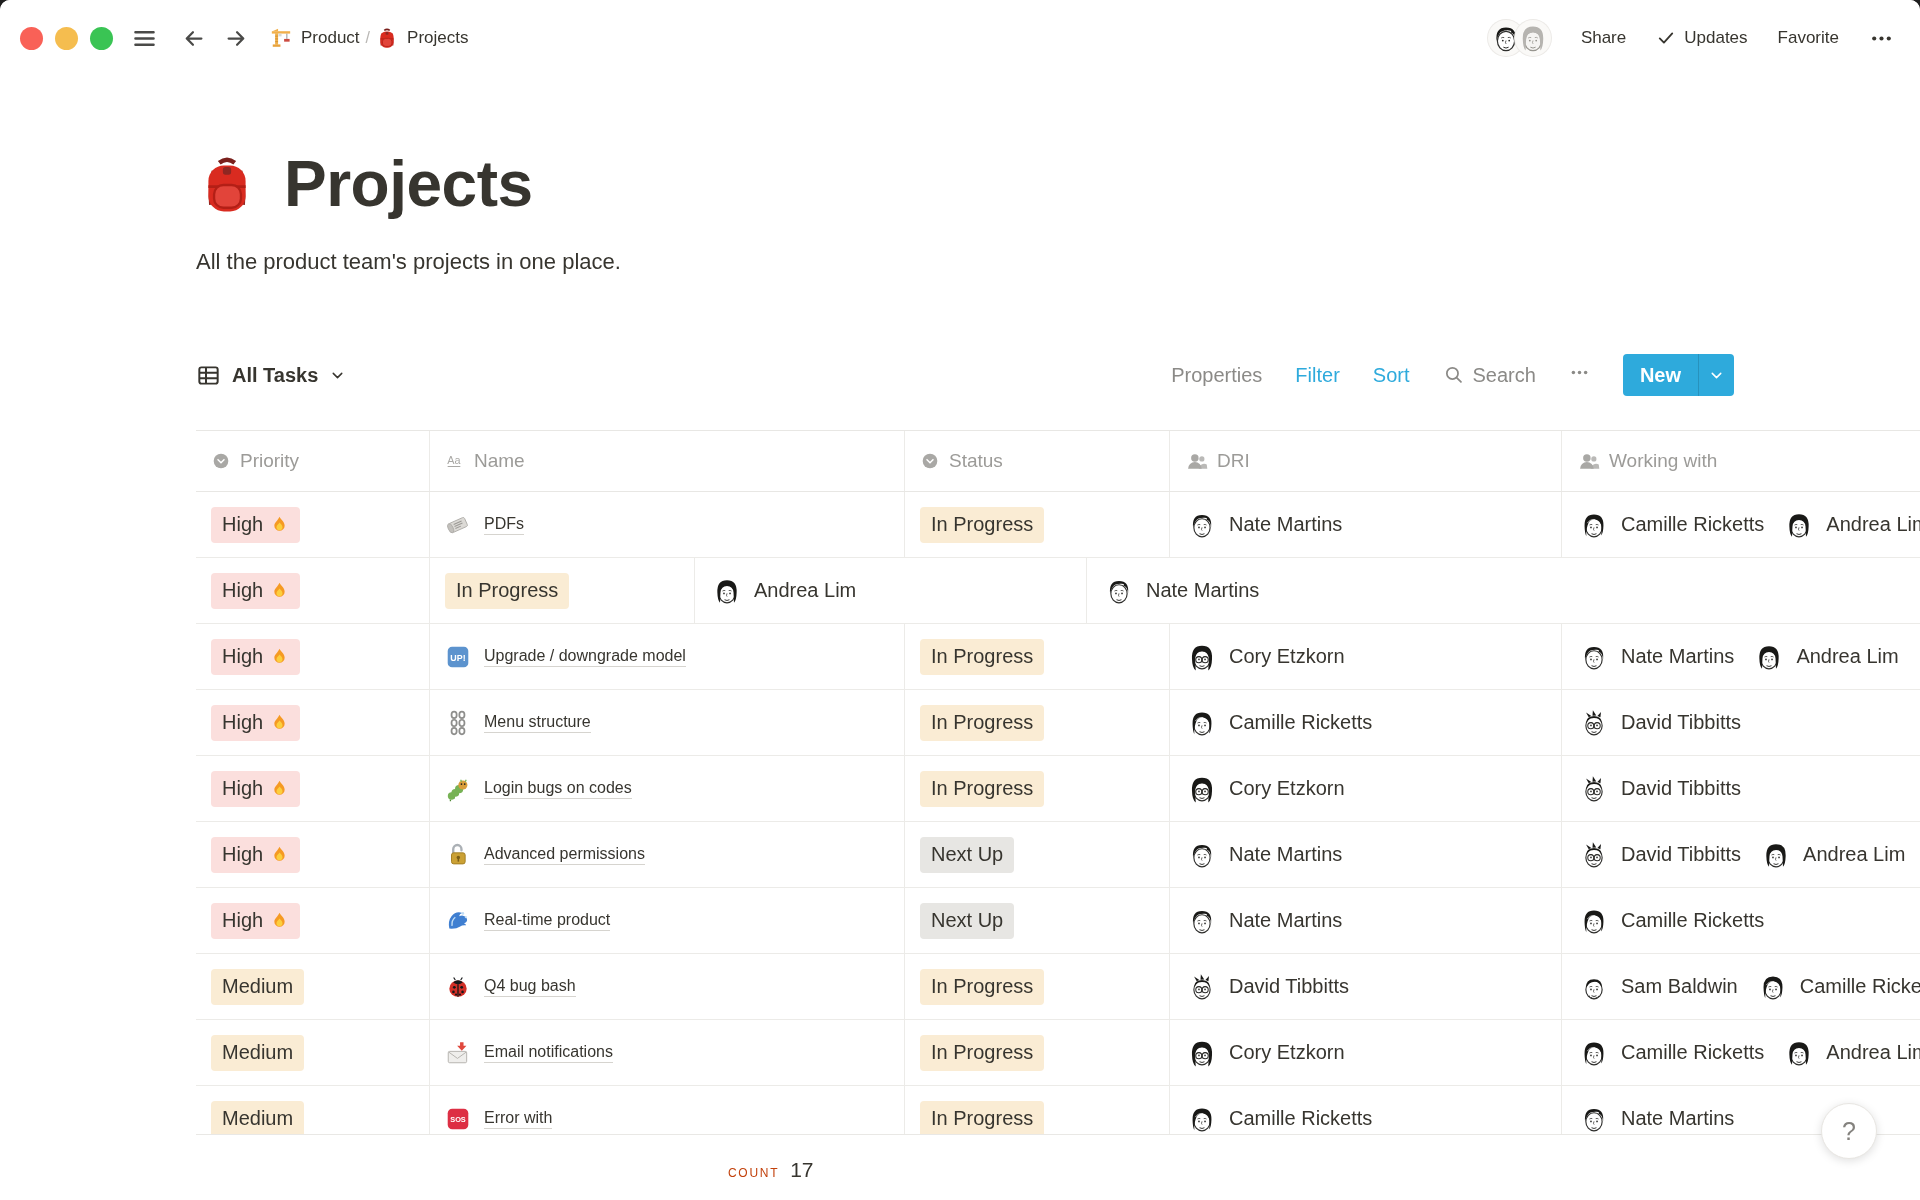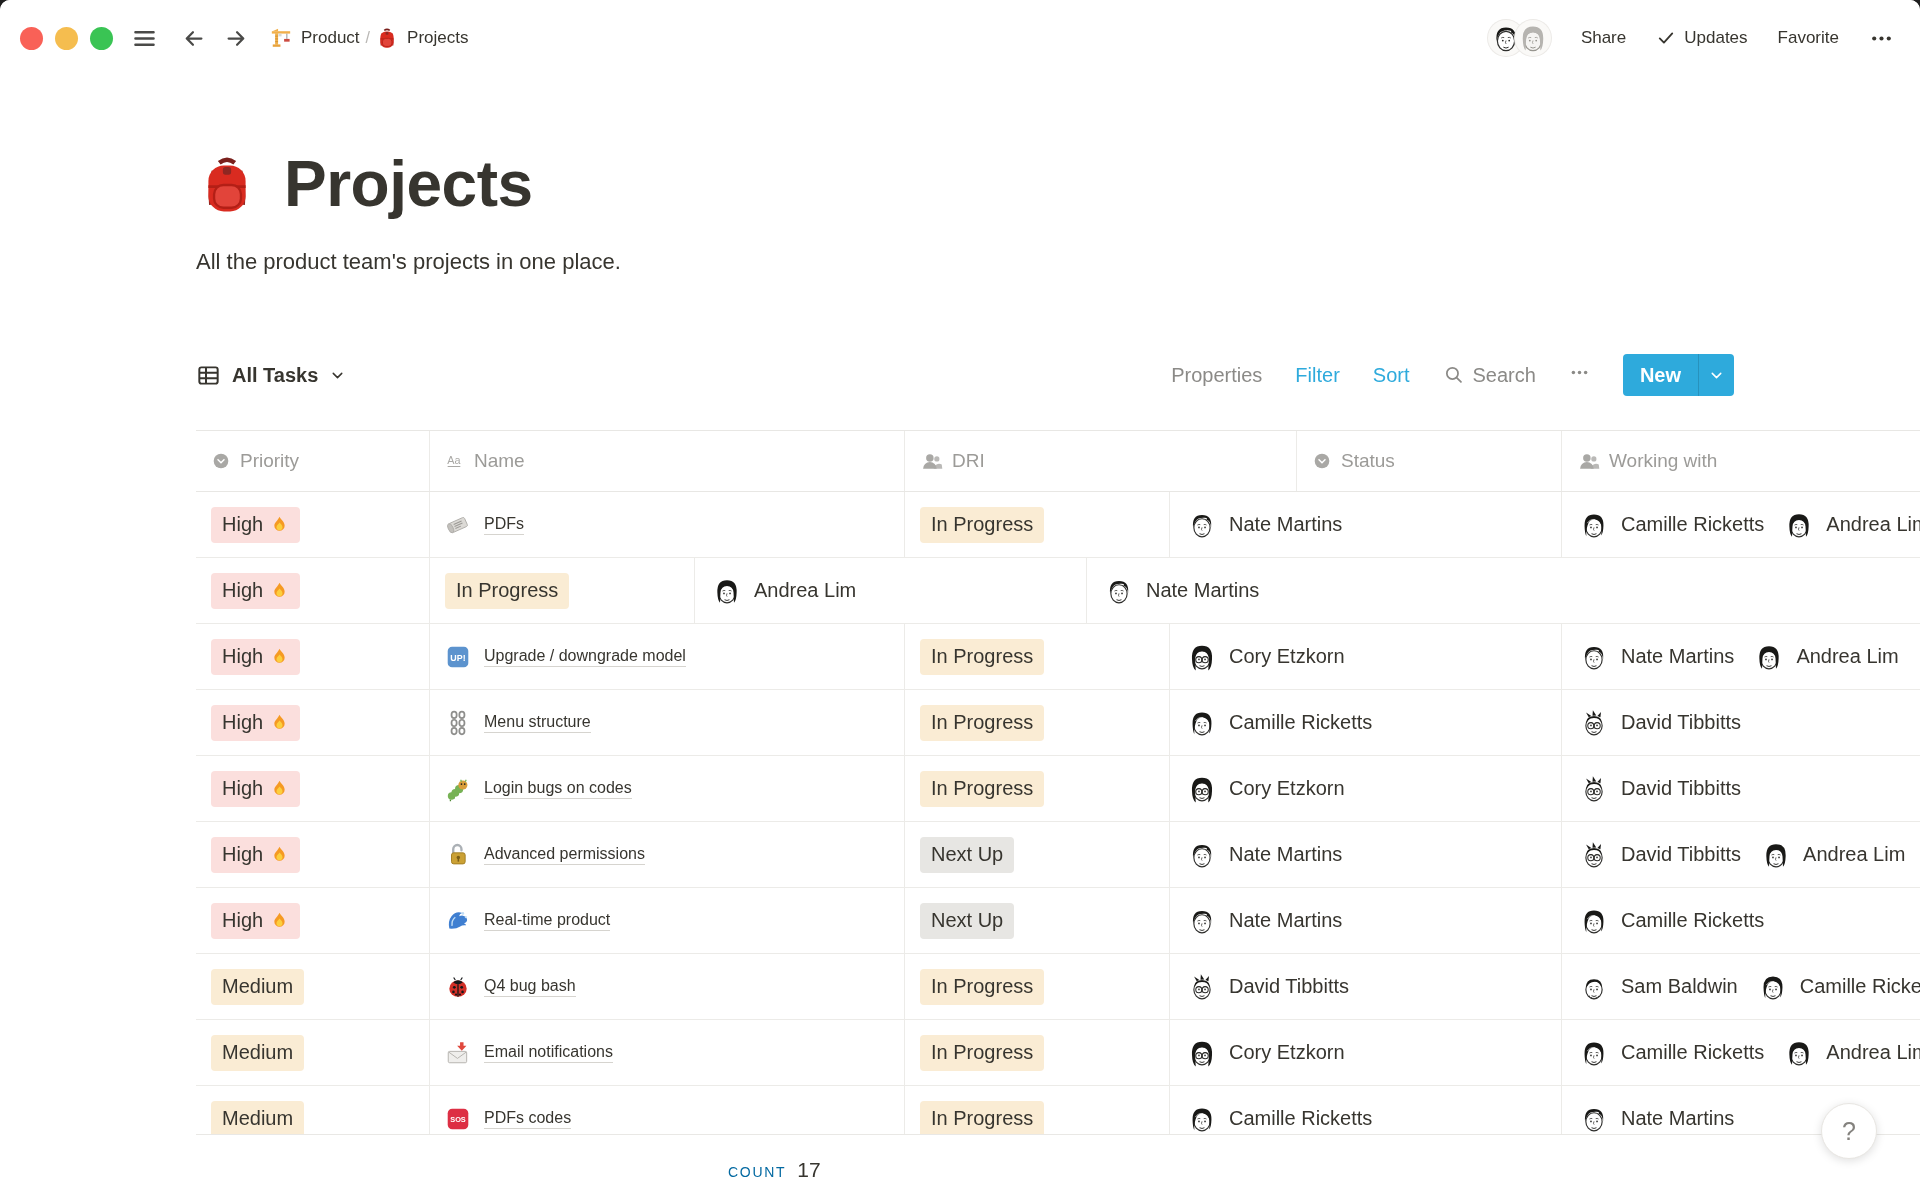--- a/index.html
+++ b/index.html
@@ -53,21 +53,21 @@
   .pill{display:inline-flex;align-items:center;gap:7px;height:36px;padding:0 11px;border-radius:4px;font-size:20px;color:#37352F}
   .name-cell{gap:13px}
   .page-link{font-weight:500;border-bottom:1.5px solid #D6D4CF;padding-bottom:1px;cursor:pointer}
   .person{display:flex;align-items:center;gap:10px;cursor:pointer}
   .person + .person{margin-left:18px}
   .person-name{font-size:20px}
   .person svg{flex-shrink:0}
 
   
   .countbar{position:absolute;left:728px;top:1158px;display:flex;align-items:baseline;gap:11px;cursor:pointer}
-  .count-label{font-size:14px;letter-spacing:1.7px;color:#0369a1;font-weight:500}
+  .count-label{font-size:12px;letter-spacing:1.7px;color:#c2410c;font-weight:500}
   .count-value{font-size:21px;color:#37352F}
   .help-btn{position:absolute;left:1821px;top:1103px;width:56px;height:56px;border-radius:50%;background:#fff;
     border:1px solid #E8E6E2;box-shadow:0 2px 10px rgba(0,0,0,0.13);font-size:25px;color:#84827E;
     display:flex;align-items:center;justify-content:center;cursor:pointer;font-weight:500}
 </style>
 </head>
 <body>
 
 <div class="window">
 
@@ -264,41 +264,41 @@
         </div>
         <div class="th" style="width: 475px;">
           <span style="display: flex;">
             <svg width="20" height="20" viewBox="0 0 24 24" xmlns="http://www.w3.org/2000/svg">
               <text x="2.6" y="15.6" font-size="13" fill="#A9A8A5" font-family="Liberation Sans,sans-serif">Aa</text>
               <path d="M3.2 18.6 H18.4" stroke="#A9A8A5" stroke-width="1.2"></path>
             </svg>
           </span>
           <span>Name</span>
         </div>
+        <div class="th" style="width: 265px;">
+          <span style="display: flex;">
+            <svg width="20" height="20" viewBox="0 0 24 24" xmlns="http://www.w3.org/2000/svg">
+              <circle cx="12" cy="12" r="8.8" fill="#A9A8A5"></circle>
+              <path d="M8.4 10.4 L12 14 L15.6 10.4" stroke="#fff" stroke-width="1.8" fill="none" stroke-linecap="round"></path>
+            </svg>
+          </span>
+          <span>Status</span>
+        </div>
         <div class="th" style="width: 392px;">
           <span style="display: flex;">
             <svg width="23" height="23" viewBox="0 0 24 24" xmlns="http://www.w3.org/2000/svg">
               <g fill="#A9A8A5">
                 <circle cx="17.6" cy="9.3" r="2.7" opacity="0.8"></circle>
                 <path d="M14.3 19.6 a5.6 5.6 0 0 1 8.4 -4.4 l0.6 4.4 Z" opacity="0.8"></path>
                 <circle cx="10.3" cy="8.4" r="3.9"></circle>
                 <path d="M3.2 19.6 a7.1 7.1 0 0 1 14.2 0 Z"></path>
               </g>
             </svg>
           </span>
           <span>DRI</span>
-        </div>
-        <div class="th" style="width: 265px;">
-          <span style="display: flex;">
-            <svg width="20" height="20" viewBox="0 0 24 24" xmlns="http://www.w3.org/2000/svg">
-              <circle cx="12" cy="12" r="8.8" fill="#A9A8A5"></circle>
-              <path d="M8.4 10.4 L12 14 L15.6 10.4" stroke="#fff" stroke-width="1.8" fill="none" stroke-linecap="round"></path>
-            </svg>
-          </span>
-          <span>Status</span>
         </div>
         <div class="th" style="width: 358px;">
           <span style="display: flex;">
             <svg width="23" height="23" viewBox="0 0 24 24" xmlns="http://www.w3.org/2000/svg">
               <g fill="#A9A8A5">
                 <circle cx="17.6" cy="9.3" r="2.7" opacity="0.8"></circle>
                 <path d="M14.3 19.6 a5.6 5.6 0 0 1 8.4 -4.4 l0.6 4.4 Z" opacity="0.8"></path>
                 <circle cx="10.3" cy="8.4" r="3.9"></circle>
                 <path d="M3.2 19.6 a7.1 7.1 0 0 1 14.2 0 Z"></path>
               </g>
@@ -937,21 +937,21 @@
               <span>Medium</span>
             </span>
           </div>
           <div class="td name-cell" style="width: 475px;">
             <span style="display: flex;">
               <svg width="26" height="26" viewBox="0 0 24 24" xmlns="http://www.w3.org/2000/svg">
                 <rect x="2.5" y="2.5" width="19" height="19" rx="4.2" fill="#DD2F44"></rect>
                 <text x="12" y="14.8" font-size="6.8" font-weight="bold" fill="#fff" text-anchor="middle" font-family="Liberation Sans,sans-serif">SOS</text>
               </svg>
             </span>
-            <span class="page-link">PDFs codes</span>
+            <span class="page-link">Error with</span>
           </div>
           <div class="td" style="width: 265px;">
             <span class="pill" style="background: rgb(250, 236, 212);">In Progress</span>
           </div>
           <div class="td" style="width: 392px;">
             <span class="person">
               <span style="display: flex;">
                 <svg width="34" height="34" viewBox="0 0 36 36" xmlns="http://www.w3.org/2000/svg">
                   <ellipse cx="18" cy="21" rx="8.6" ry="9.6" fill="#FFFFFF" stroke="#2E2E2C" stroke-width="1.2"></ellipse>
                   <circle cx="14.8" cy="20.6" r="0.9" fill="#2E2E2C"></circle>

